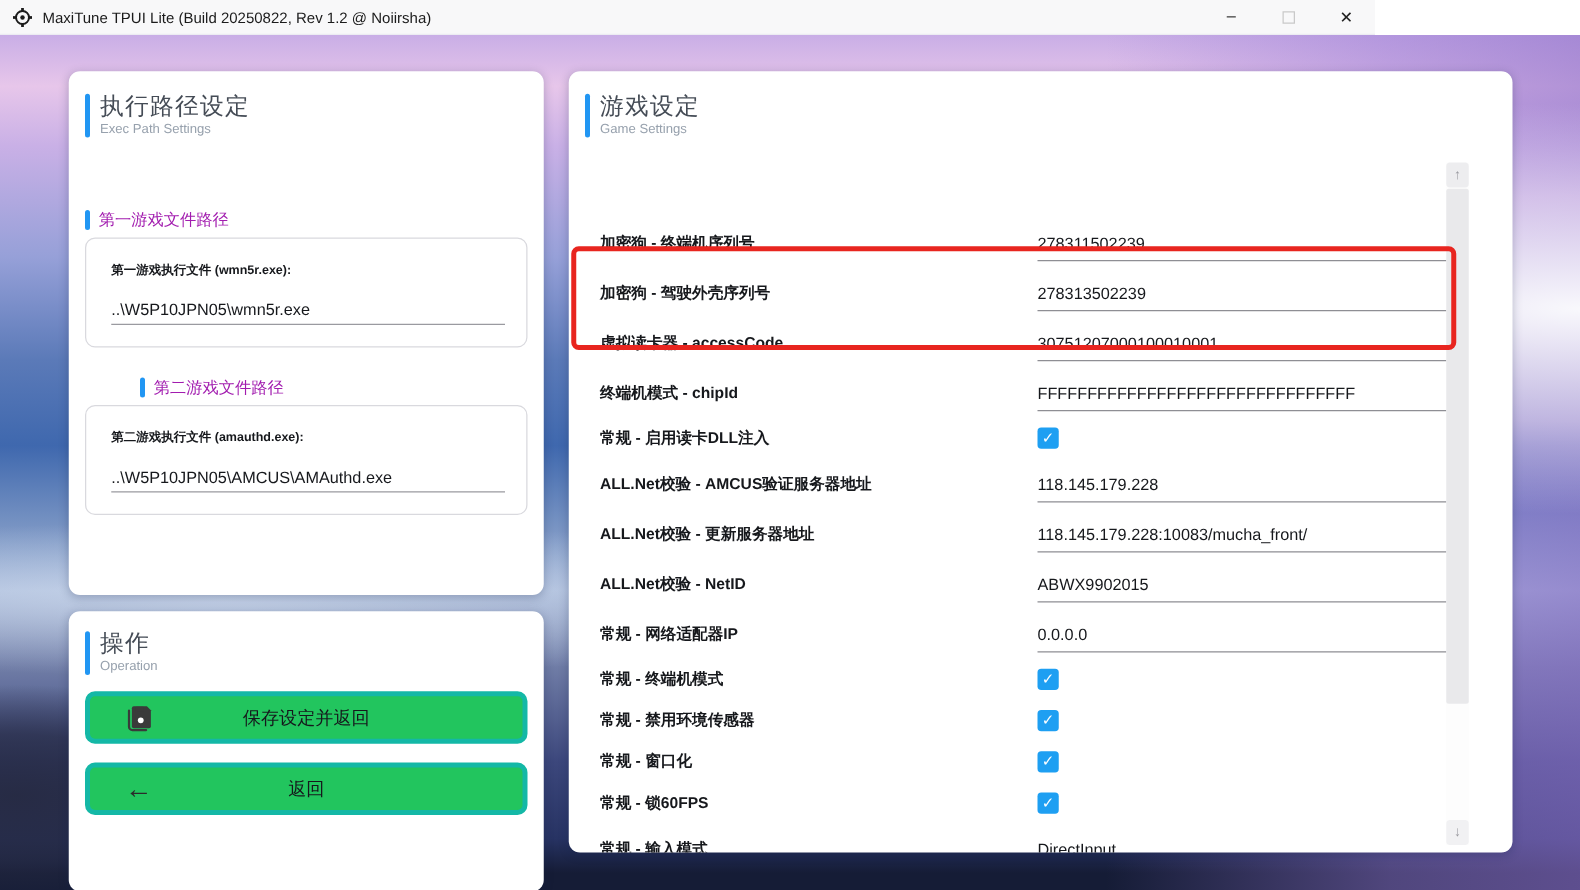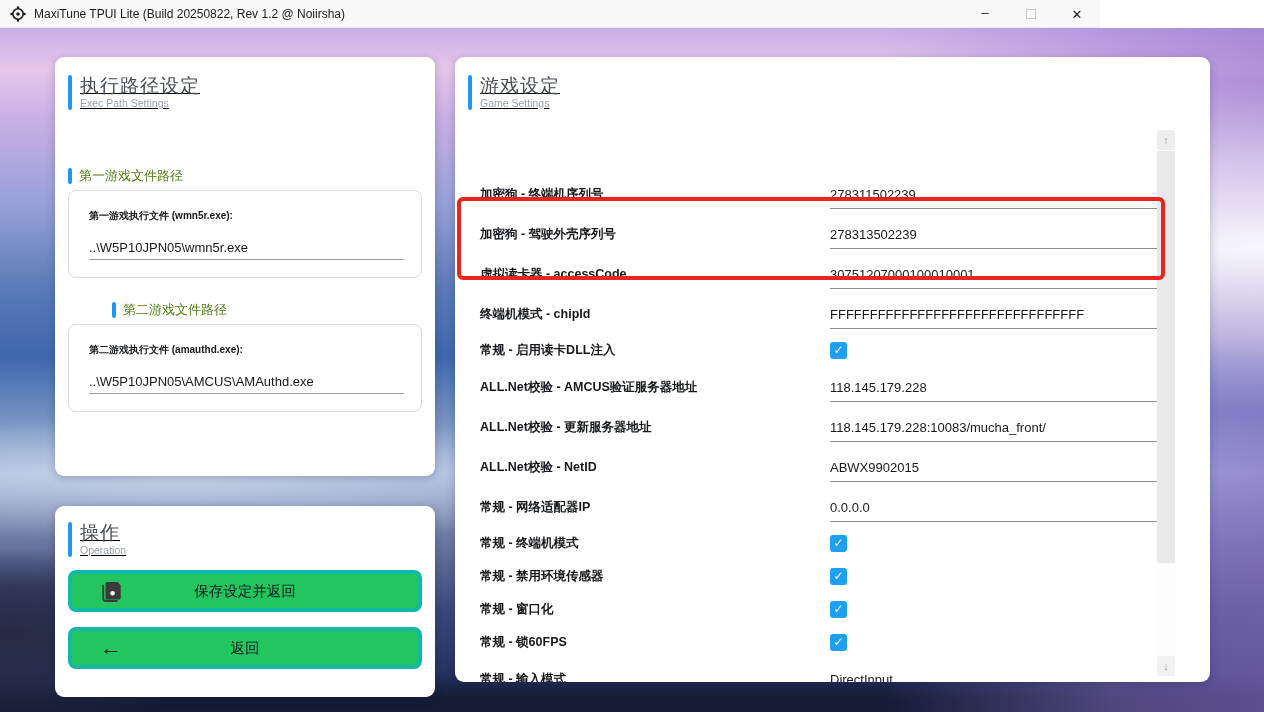--- a/index.html
+++ b/index.html
@@ -32,36 +32,35 @@
       linear-gradient(180deg,
         #c9aee6 0%, #e7c6ea 6%, #c9b0e6 13%, #96a0d8 26%,
         #5b7ab8 38%, #3f68ae 48%, #7b96c4 58%, #a3b5d6 65%,
         #6f7ca6 74%, #3c477c 85%, #273363 94%, #151c36 98%, #151c36 100%);
   }
 
   
   .card {
     position:absolute; background:#fff; border-radius:9px;
     box-shadow:0 2px 8px rgba(20,30,70,.25);
-    text-decoration:underline;
   }
   .card-exec { left:55px; top:29px;  width:380px; height:419px; }
-  .card-op   { left:55px; top:478px; width:380px; height:191px; }
+  .card-op   { left:55px; top:461px; width:380px; height:224px; }
   .card-game { left:455px; top:29px; width:755px; height:625px; overflow:hidden; }
 
   
   .panel-header { display:flex; margin:18px 0 0 13px; }
   .accent-bar { width:4px; border-radius:2px; background:#2196f3; margin-right:8px; }
   .ph-title { font-size:19px; color:#454c56; line-height:22px; letter-spacing:1px; }
   .ph-sub   { font-size:10.5px; color:#97a1ad; line-height:13px; }
 
   
   .section-label { display:flex; align-items:center; position:absolute; left:13px; }
   .section-bar { width:4px; height:16px; border-radius:2px; background:#2196f3; margin-right:7px; }
-  .section-text { font-size:13px; color:#4d7c0f; }
+  .section-text { font-size:13px; color:#a21caf; }
 
   
   .path-box {
     position:absolute; left:13px; width:354px; height:88px;
     border:1px solid #d9d9de; border-radius:8px; padding:18px 18px 0 20px;
   }
   .path-label { font-size:10px; font-weight:bold; color:#16181c; }
   .path-input {
     margin-top:17px; width:315px; font-size:13px; color:#16181c;
     border-bottom:1px solid #9a9aa0; padding-bottom:4px;

